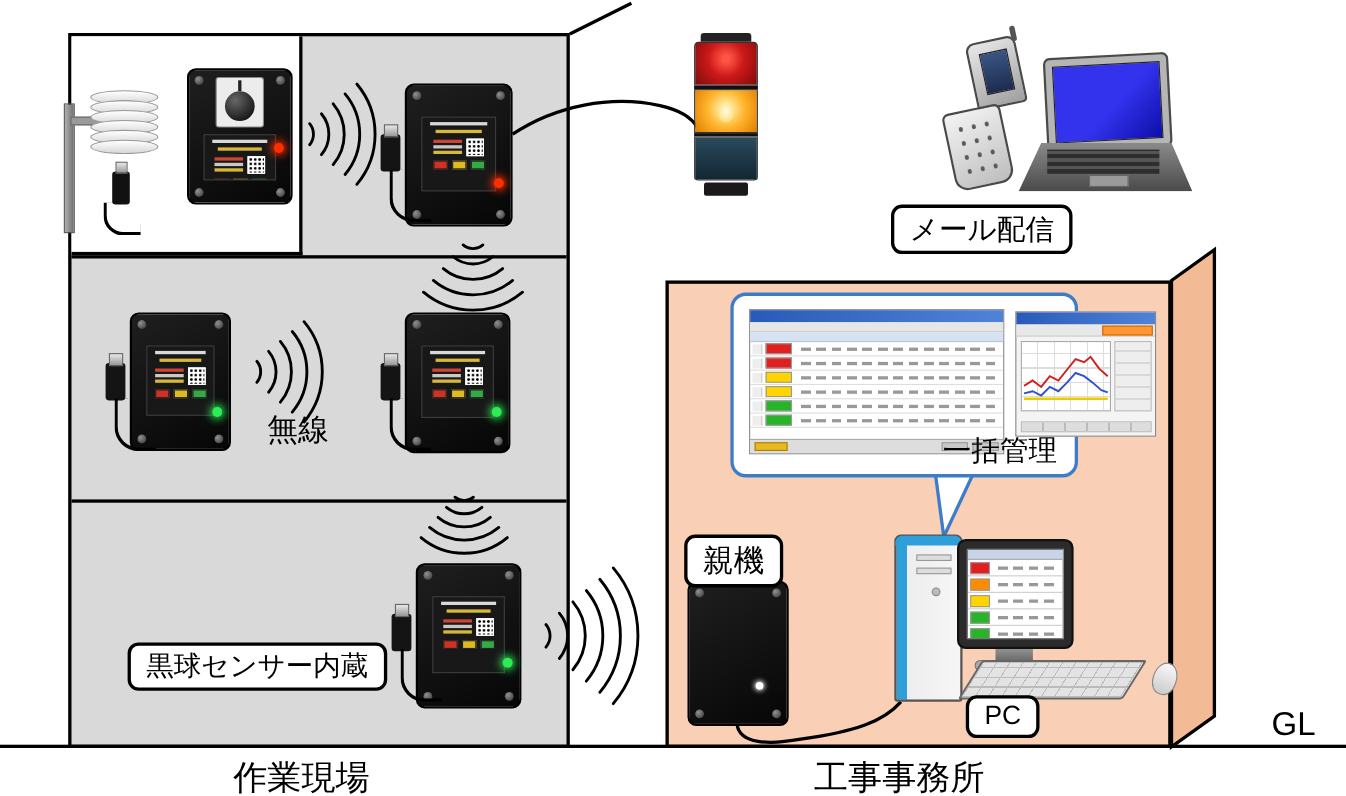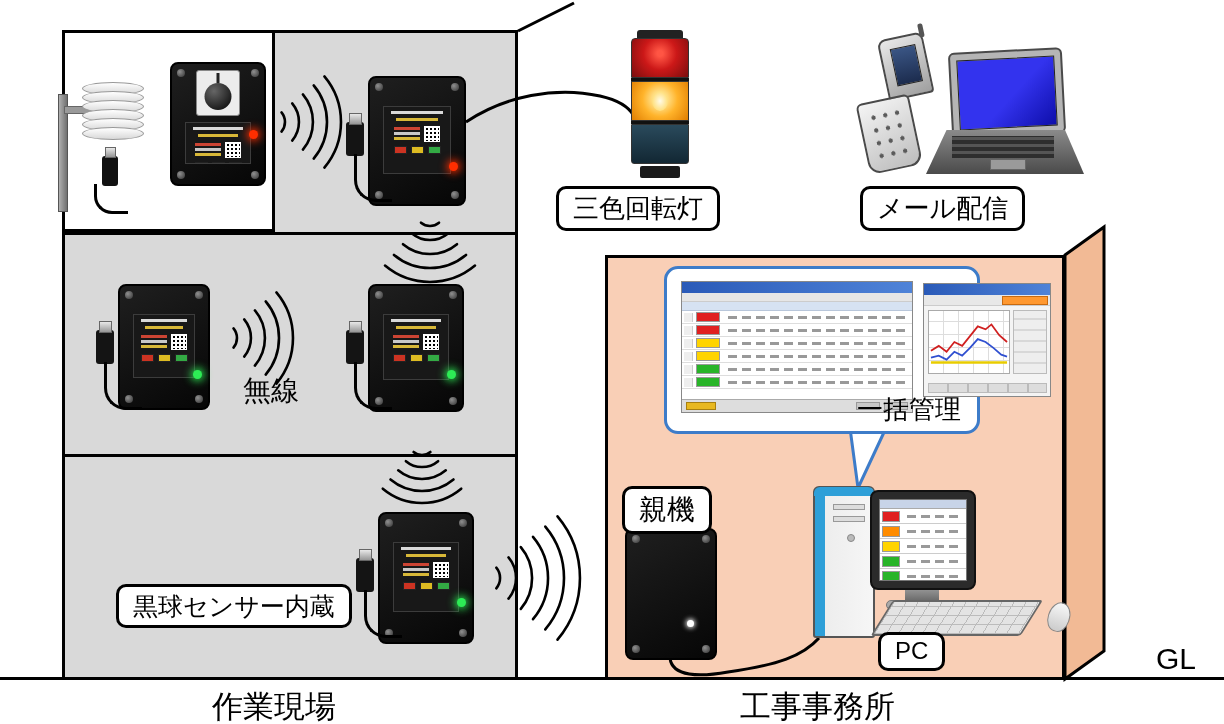--- a/index.html
+++ b/index.html
@@ -478,22 +478,21 @@
           <span class="chip" style="background:#28b428"></span>
           <span class="cfill"></span>
         </div>
       </div>
   </div>
   <div class="mstand"></div>
   <div class="mbase"></div>
   <div class="keyboard"></div>
   <div class="mouse"></div>
 
-  <div class="tag" style="left:556px;top:186px;font-size:26px">三色回転灯</div>
-  <div class="tag" style="left:860px;top:186px;font-size:26px">メール配信</div>
+  <div class="tag" style="left:810px;top:186px;font-size:26px">メール配信</div>
   <div class="plainlabel" style="left:243px;top:372px;font-size:28px">無線</div>
   <div class="tag" style="left:116px;top:584px;font-size:25px">黒球センサー内蔵</div>
   <div class="tag" style="left:622px;top:486px;font-size:28px">親機</div>
   <div class="tag" style="left:878px;top:632px;font-size:24px;padding:2px 14px">PC</div>
   <div class="plainlabel" style="left:1156px;top:642px;font-size:30px">GL</div>
   <div class="plainlabel" style="left:212px;top:686px;font-size:31px">作業現場</div>
   <div class="plainlabel" style="left:740px;top:686px;font-size:31px">工事事務所</div>
 
 </div>
 

